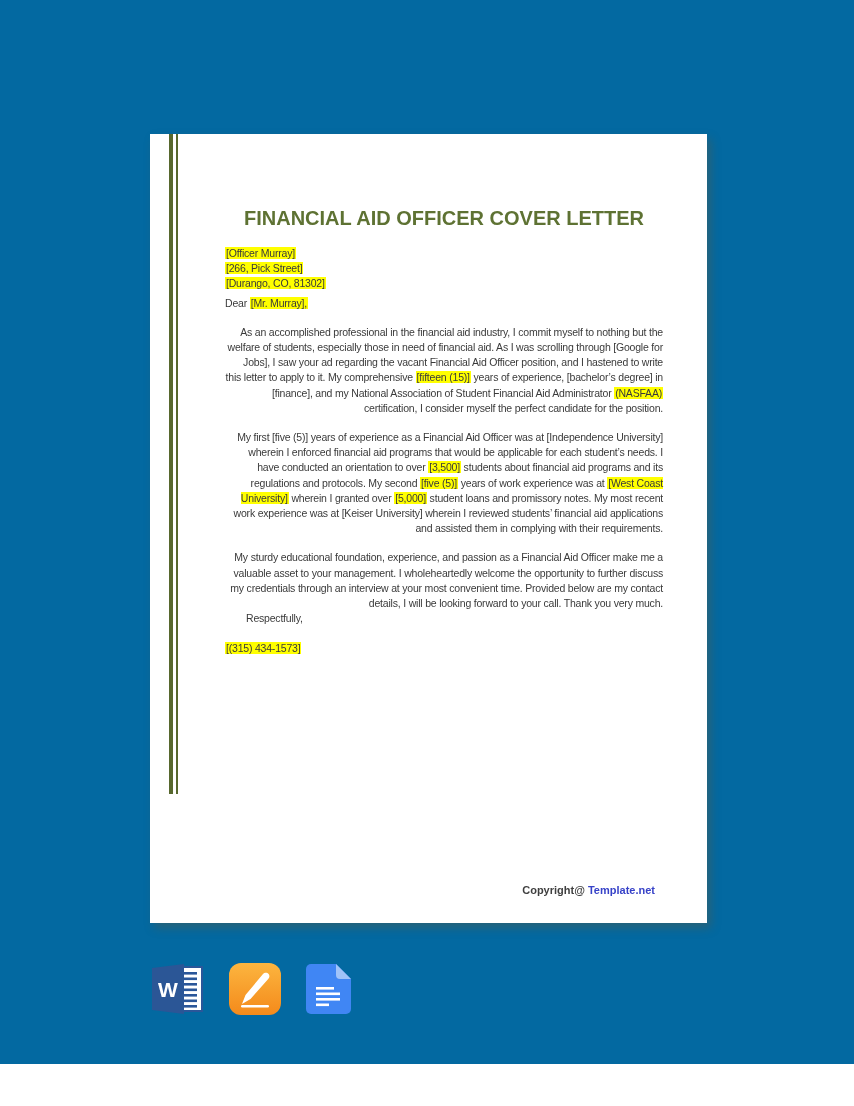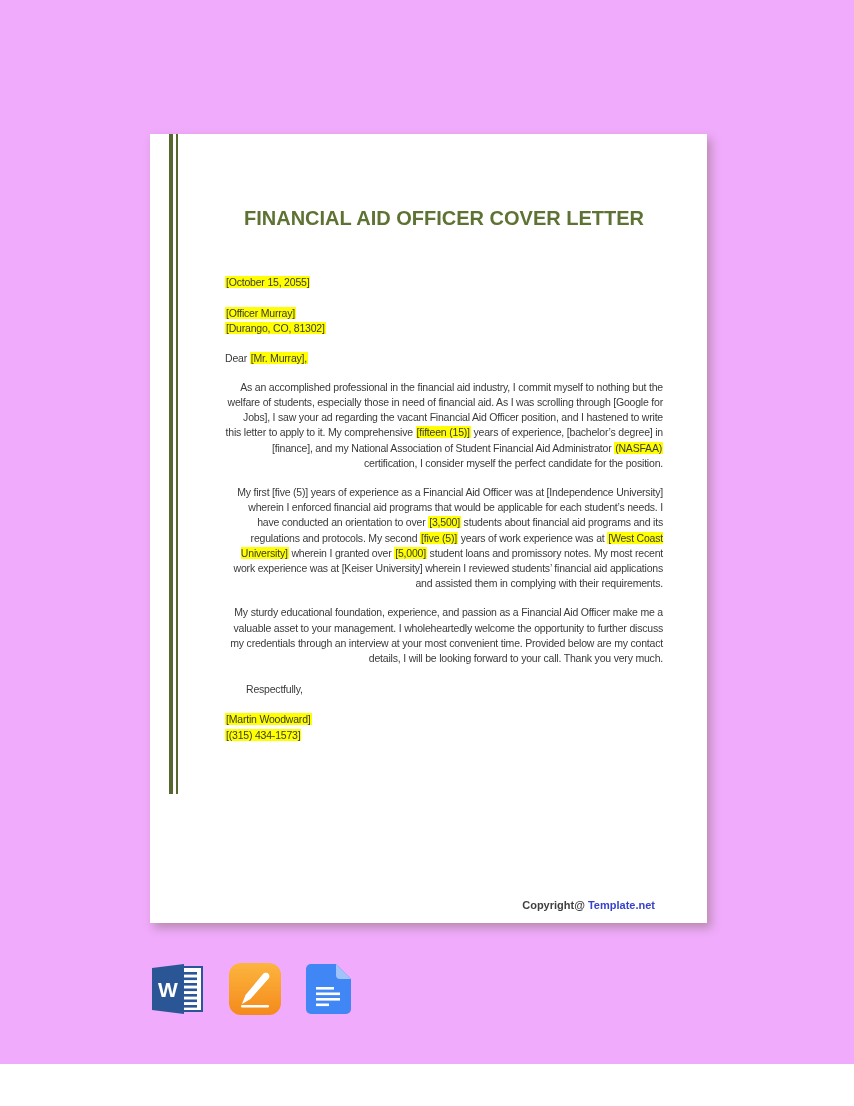--- a/index.html
+++ b/index.html
@@ -1,18 +1,18 @@
 <!DOCTYPE html>
 <html><head>
 <meta charset="utf-8">
 <style>
   html,body{margin:0;padding:0;}
   .stage{
     position:relative;width:854px;height:1064px;overflow:hidden;
-    background:#f0abfc;
+    background:#0369a1;
     font-family:"Liberation Sans",sans-serif;
   }
   .doc{
     position:absolute;left:150px;top:134px;width:557px;height:789px;
     background:#ffffff;
     box-shadow:4px 5px 9px rgba(96,86,56,0.38);
   }
   .rule{position:absolute;top:0;background:#57682e;}
   .rule.thick{left:19px;width:4px;height:660px;}
   .rule.thin{left:26px;width:2px;height:660px;}
@@ -21,26 +21,26 @@
     padding:72px 44px 0 75px;
     color:#3a3a3a;font-size:10.5px;line-height:15.2px;letter-spacing:-0.2px;
   }
   h1.title{
     margin:0;text-align:center;white-space:nowrap;
     font-size:20px;line-height:24px;font-weight:bold;color:#5e7233;letter-spacing:0;
   }
   .hl{background:#ffff00;padding:0 1px;}
   .date-line{margin-top:45px;}
   .block{margin-top:16px;}
-  .salutation{margin-top:14px;}
+  .salutation{margin-top:4px;}
   p.para{margin:14px 0 0 0;text-align:right;}
-  .closing{margin-top:16px;padding-left:21px;}
+  .closing{margin-top:0;padding-left:21px;}
   .signature{margin-top:15px;}
   .copyright{
-    position:absolute;right:52px;bottom:12px;
+    position:absolute;right:52px;bottom:27px;
     font-size:11px;font-weight:bold;color:#3f3f3f;letter-spacing:0;
   }
   .copyright .brand{color:#3742c8;cursor:pointer;}
   .icons{
     position:absolute;left:152px;top:963px;
     display:flex;gap:25px;align-items:center;
   }
   .icons svg{display:block;cursor:pointer;}
   .badge{
     position:absolute;left:744px;top:1072px;width:97px;height:24px;
@@ -56,41 +56,38 @@
 
 <div class="stage">
 
   <div class="doc">
     <div class="rule thick"></div>
     <div class="rule thin"></div>
 
     <div class="content">
       <h1 class="title">FINANCIAL AID OFFICER COVER LETTER</h1>
 
-      <div class="date-line">
-        <span class="hl">[October 15, 2055]</span>
-      </div>
 
       <div class="block lines">
           <div><span class="hl">[Officer Murray]</span></div>
+          <div><span class="hl">[266, Pick Street]</span></div>
           <div><span class="hl">[Durango, CO, 81302]</span></div>
         </div>
 
       <div class="salutation"><span>Dear </span><span class="hl">[Mr. Murray],</span></div>
 
       <p class="para"><span>As an accomplished professional in the financial aid industry, I commit myself to nothing but the welfare of students, especially those in need of financial aid. As I was scrolling through [Google for Jobs], I saw your ad regarding the vacant Financial Aid Officer position, and I hastened to write this letter to apply to it. My comprehensive </span><span class="hl">[fifteen (15)]</span><span> years of experience, [bachelor’s degree] in [finance], and my National Association of Student Financial Aid Administrator </span><span class="hl">(NASFAA)</span><span> certification, I consider myself the perfect candidate for the position.</span></p>
 
       <p class="para"><span>My first [five (5)] years of experience as a Financial Aid Officer was at [Independence University] wherein I enforced financial aid programs that would be applicable for each student’s needs. I have conducted an orientation to over </span><span class="hl">[3,500]</span><span> students about financial aid programs and its regulations and protocols. My second </span><span class="hl">[five (5)]</span><span> years of work experience was at </span><span class="hl">[West Coast University]</span><span> wherein I granted over </span><span class="hl">[5,000]</span><span> student loans and promissory notes. My most recent work experience was at [Keiser University] wherein I reviewed students’ financial aid applications and assisted them in complying with their requirements.</span></p>
 
       <p class="para"><span>My sturdy educational foundation, experience, and passion as a Financial Aid Officer make me a valuable asset to your management. I wholeheartedly welcome the opportunity to further discuss my credentials through an interview at your most convenient time. Provided below are my contact details, I will be looking forward to your call. Thank you very much.</span></p>
 
       <div class="closing">Respectfully,</div>
 
       <div class="signature lines">
-          <div><span class="hl">[Martin Woodward]</span></div>
           <div><span class="hl">[(315) 434-1573]</span></div>
         </div>
     </div>
 
     <div class="copyright">
       <span>Copyright@ </span><span class="brand">Template.net</span>
     </div>
   </div>
 
   <div class="icons">

